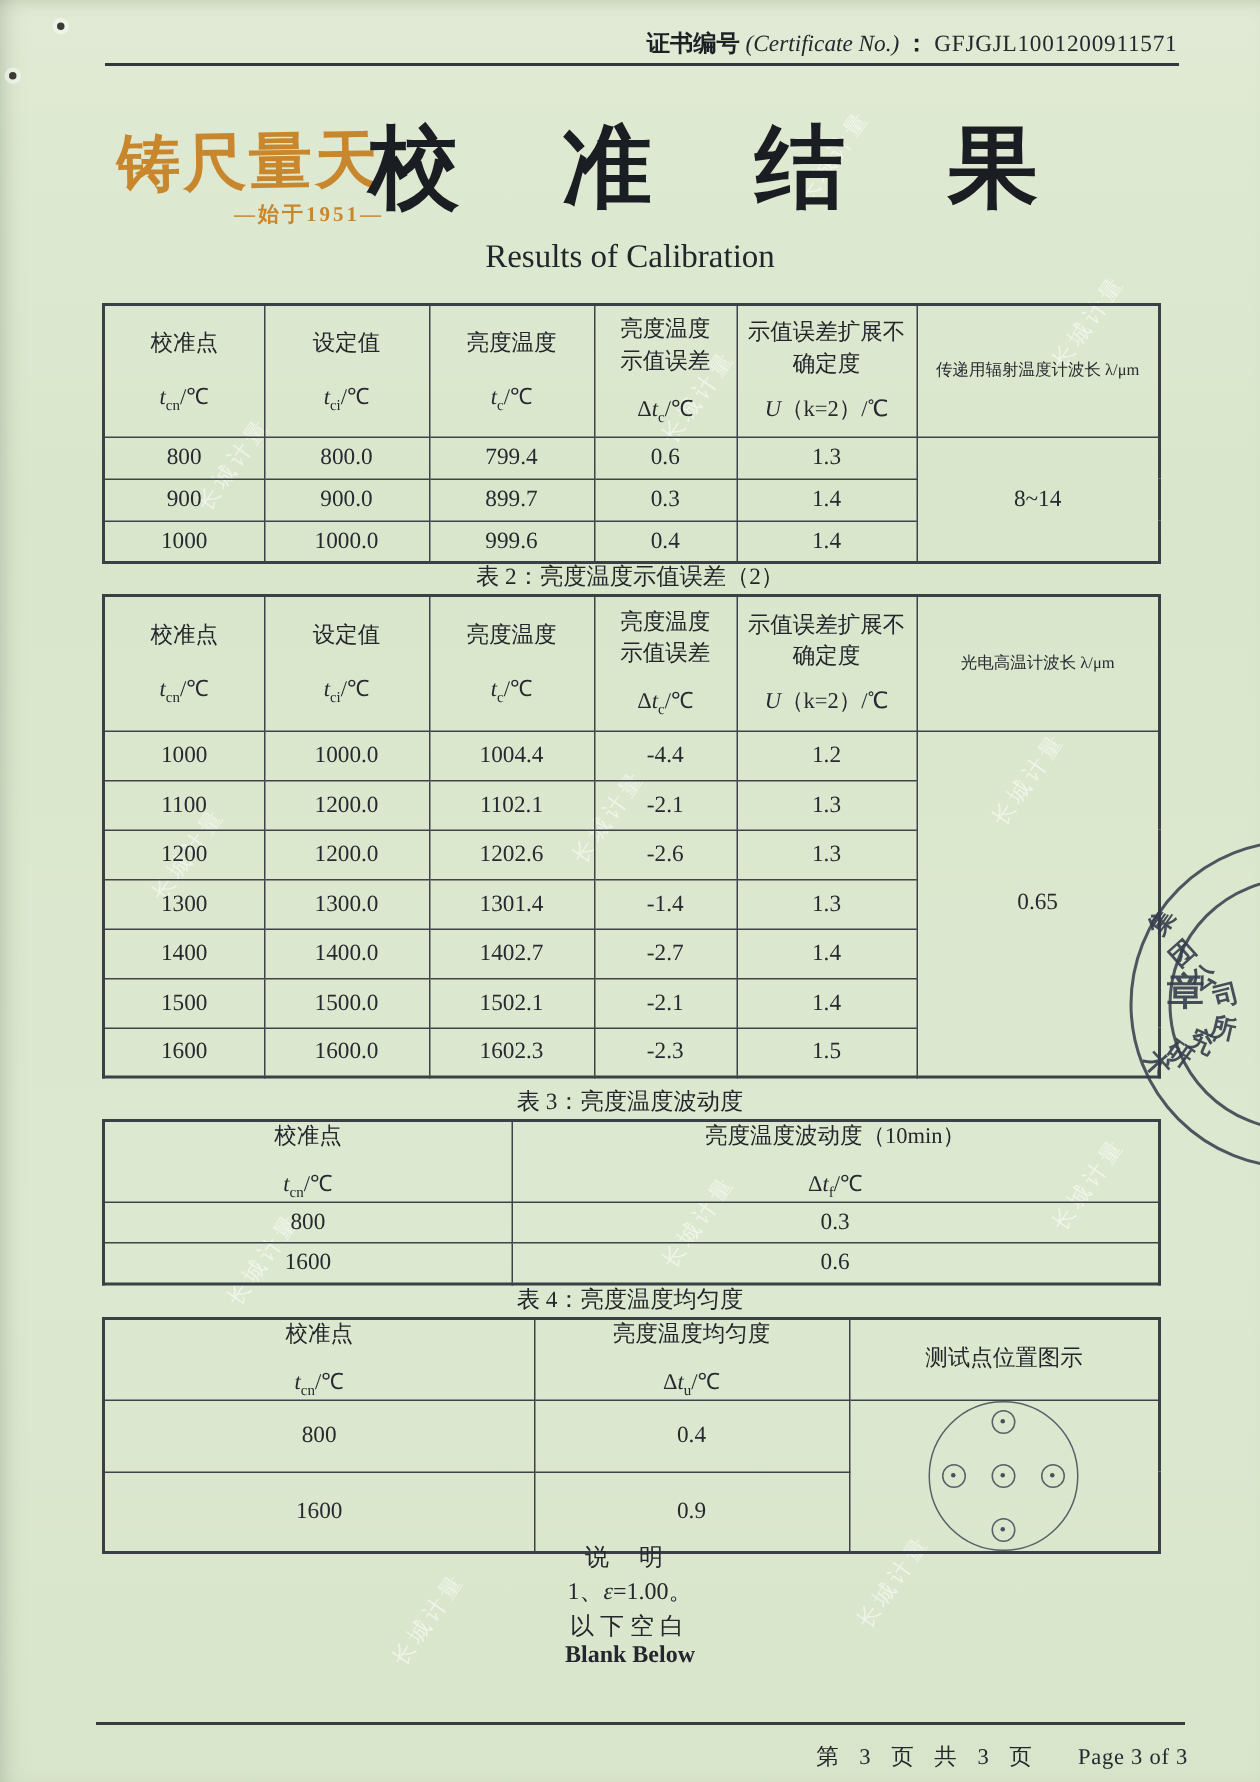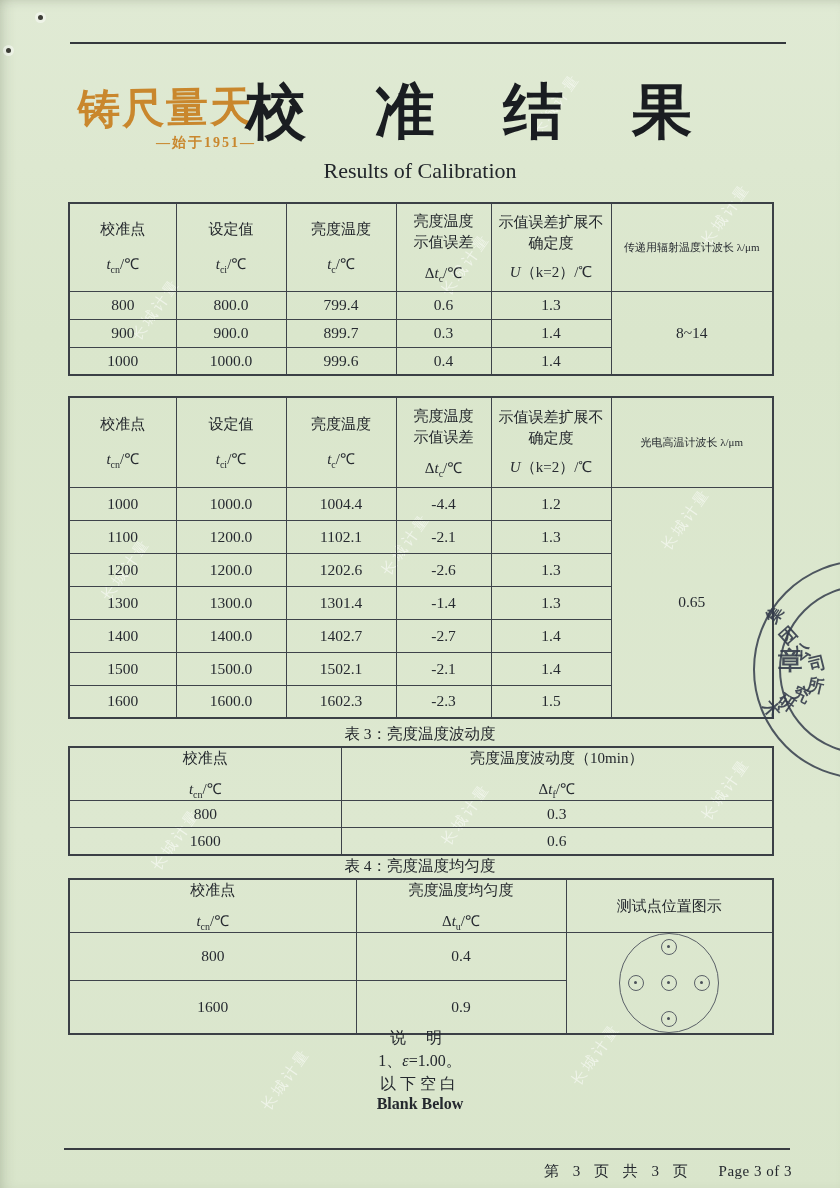--- a/index.html
+++ b/index.html
@@ -72,20 +72,26 @@
   <span class="wm" style="left:90px;top:560px;">长城计量</span>
   <span class="wm" style="left:370px;top:535px;">长城计量</span>
   <span class="wm" style="left:650px;top:510px;">长城计量</span>
   <span class="wm" style="left:140px;top:830px;">长城计量</span>
   <span class="wm" style="left:430px;top:805px;">长城计量</span>
   <span class="wm" style="left:690px;top:780px;">长城计量</span>
   <span class="wm" style="left:250px;top:1070px;">长城计量</span>
   <span class="wm" style="left:560px;top:1045px;">长城计量</span>
   <span class="wm" style="left:520px;top:95px;">长城计量</span>
 
+  <div class="cert">
+    <span class="cn">证书编号</span>
+    <span class="en">(Certificate No.)</span>
+    <span class="cn">：</span>
+    <span class="no">GFJGJL1001200911571</span>
+  </div>
   <div class="hline"></div>
 
   <div class="logo">铸尺量天</div>
   <div class="since">—始于1951—</div>
   <div class="title">校 准 结 果</div>
   <div class="subtitle">Results of Calibration</div>
 
   <table class="tbl" style="left:68px;top:202px;">
     <colgroup>
         <col style="width:107px">
@@ -141,20 +147,21 @@
     <tr style="height:28px">
       <td>1000</td>
       <td>1000.0</td>
       <td>999.6</td>
       <td>0.4</td>
       <td>1.4</td>
     </tr>
   </tbody>
     </table>
 
+  <div class="cap" style="top:374px;">表 2：亮度温度示值误差（2）</div>
   <table class="tbl" style="left:68px;top:396px;">
     <colgroup>
         <col style="width:107px">
         <col style="width:110px">
         <col style="width:110px">
         <col style="width:95px">
         <col style="width:120px">
         <col style="width:162px">
       </colgroup>
     <tbody>

